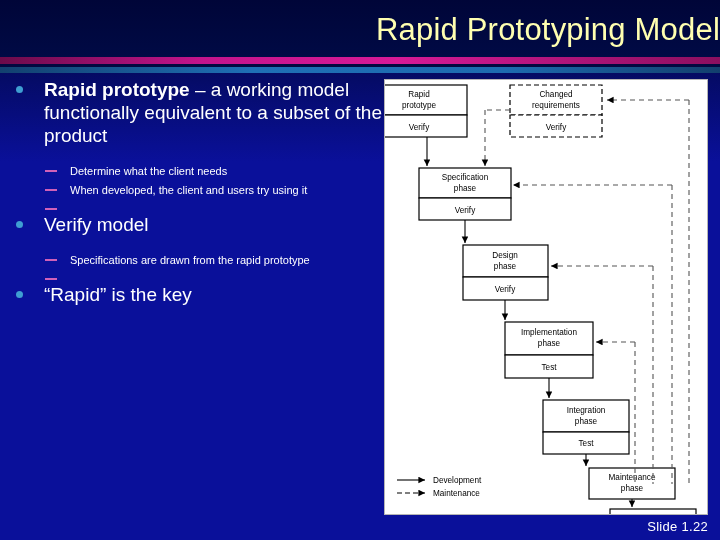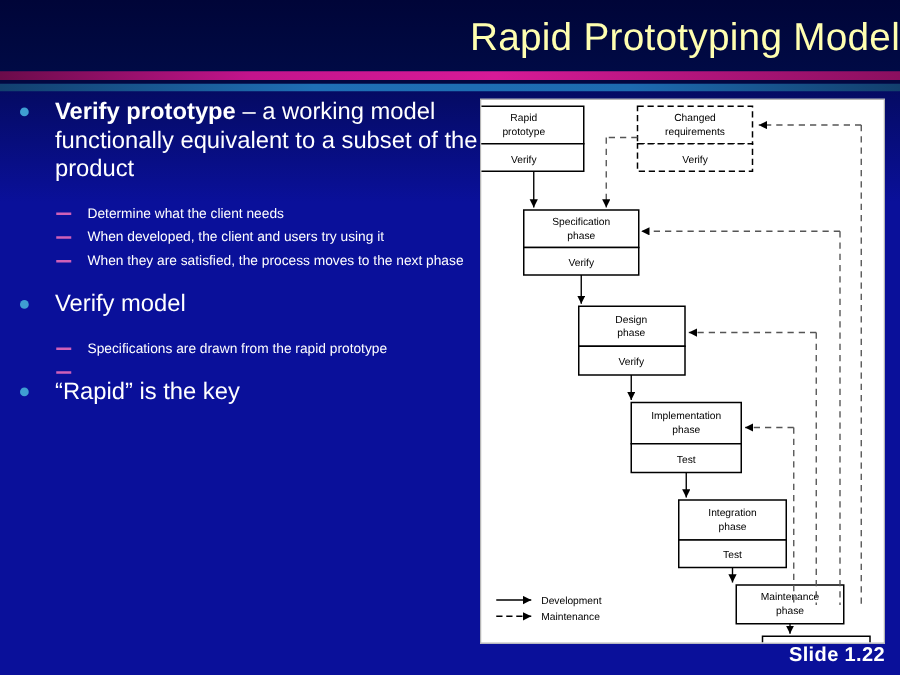--- a/index.html
+++ b/index.html
@@ -42,53 +42,52 @@
 
   
   #diagram-panel{
     position:absolute;left:384px;top:79px;width:322px;height:434px;
     background:#ffffff;border:1px solid #b5b5b5;overflow:hidden;
   }
   #diagram-svg{display:block;}
 
   
   #slide-number{position:absolute;right:12px;bottom:6px;color:#ffffff;
-    font-size:16px;font-weight:bold;letter-spacing:.3px;}
+    font-size:13px;font-weight:normal;letter-spacing:.3px;}
 </style>
 </head>
 <body>
 
 <div id="slide">
 
   <div id="title-band"></div>
   <div id="page-title">Rapid Prototyping Model</div>
   <div id="bar-magenta"></div>
   <div id="bar-gap"></div>
   <div id="bar-blue"></div>
 
   <div id="content">
 
     <div class="lvl1">
       <span class="dot"></span>
-      <b>Verify prototype</b><span> – a working model functionally equivalent to a subset of the product</span>
+      <b>Rapid prototype</b><span> – a working model functionally equivalent to a subset of the product</span>
     </div>
 
     <div class="sp10"></div>
 
     <div class="lvl2">
       <span class="dash"></span>
       <span>Determine what the client needs</span>
     </div>
     <div class="lvl2">
       <span class="dash"></span>
       <span>When developed, the client and users try using it</span>
     </div>
     <div class="lvl2">
       <span class="dash"></span>
-      <span>When they are satisfied, the process moves to the next phase</span>
     </div>
 
     <div class="sp10"></div>
 
     <div class="lvl1">
       <span class="dot"></span>
       <span>Verify model</span>
     </div>
 
     <div class="sp10"></div>

